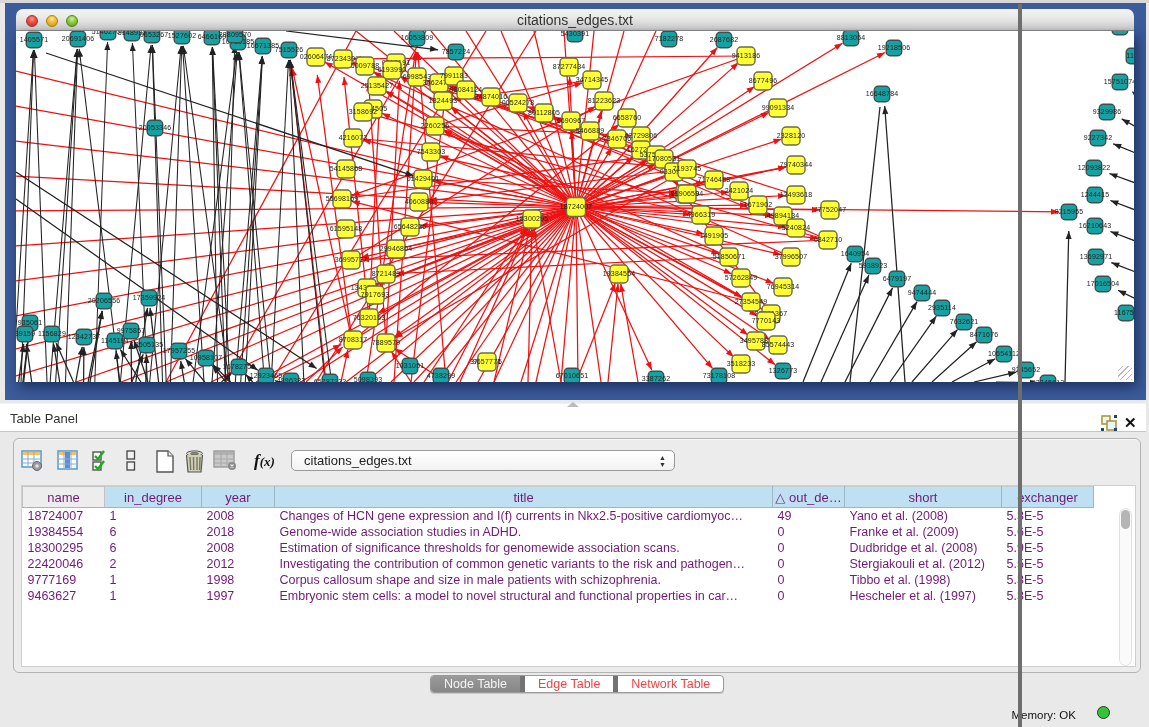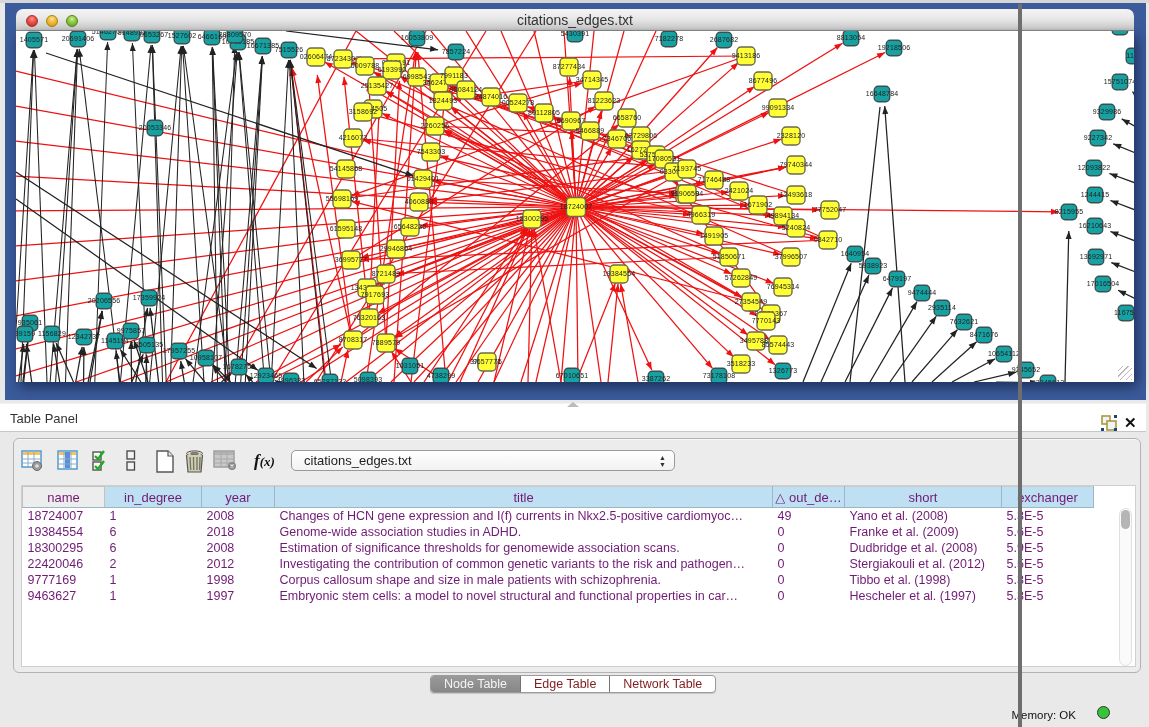--- a/index.html
+++ b/index.html
@@ -29,21 +29,21 @@
 .tblwrap{position:absolute;left:7px;top:46px;width:1115px;height:182px;background:#fff;overflow:hidden;border:1px solid #cfcfcf}
 table.data{border-collapse:collapse;table-layout:fixed;width:1071px;font-size:12.5px;color:#701a75}
 table.data th{height:21px;font-weight:normal;font-size:13px;background:#bfe0f2;border:1px solid #9bb6c4;border-top:1px solid #c8cdd0;padding:0}
 table.data th.c1{background:#ededed;border:1px solid #c2c2c2;border-bottom:1px solid #9bb6c4}
 table.data td{height:16.1px;padding:0 0 0 5px;white-space:nowrap;overflow:hidden}
 td.c2,td.c3{padding-left:7px}
 th.c1{width:82px}th.c2{width:97px}th.c3{width:73px}th.c4{width:498px}th.c5{width:72px}th.c6{width:157px}th.c7{width:92px}
 .sb{position:absolute;right:3px;top:22px;width:13px;height:158px;background:#fafafa;border:1px solid #e0e0e0;border-radius:7px}
 .sb .th{position:absolute;left:1px;top:1px;width:9px;height:19px;border-radius:5px;background:#b5b5b5}
 .tabs{position:absolute;left:430px;top:274.5px;height:18px;border:1px solid #9a9a9a;border-radius:4px;background:#fff;overflow:hidden;box-shadow:0 1px 1px rgba(0,0,0,.15)}
-.tab{float:left;height:18px;line-height:17px;font-size:12.5px;padding:0 13px;color:#7f1d1d;border-left:1px solid #737373}
+.tab{float:left;height:18px;line-height:17px;font-size:12.5px;padding:0 13px;color:#ef4444;border-left:5px solid #737373}
 .tab:first-child{border-left:none}
 .tab.sel{background:linear-gradient(#9a9a9a,#848484);color:#f4f4f4}
 .mem{position:absolute;right:70px;top:309px;font-size:11.5px;color:#111}
 .memdot{position:absolute;right:36px;top:306px;width:13px;height:13px;border-radius:50%;background:#35c435;border:1.5px solid #333}
 svg text{font-family:"Liberation Sans",sans-serif}
 </style></head>
 <body>
 <div class="page">
  <div class="topstrip"></div>
  <div class="frame"></div>

